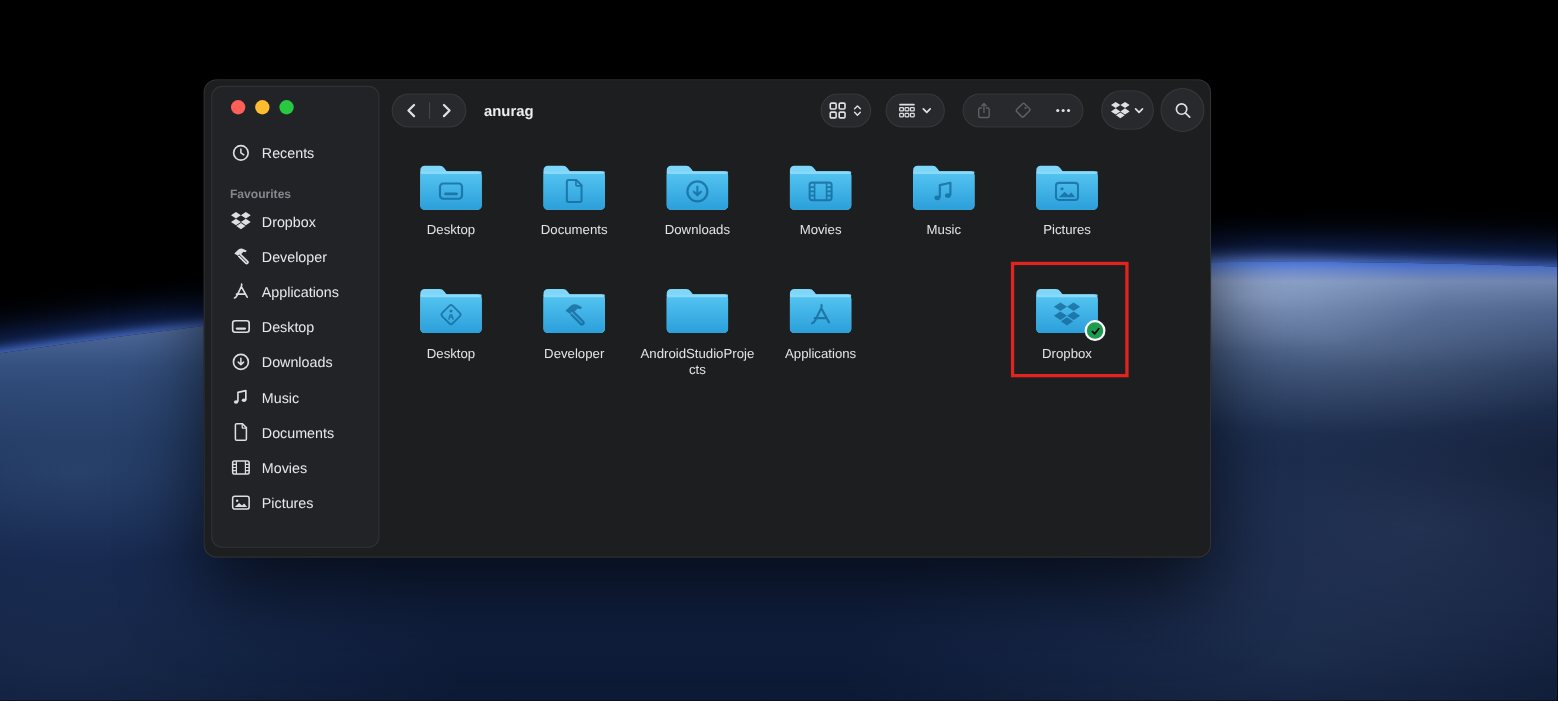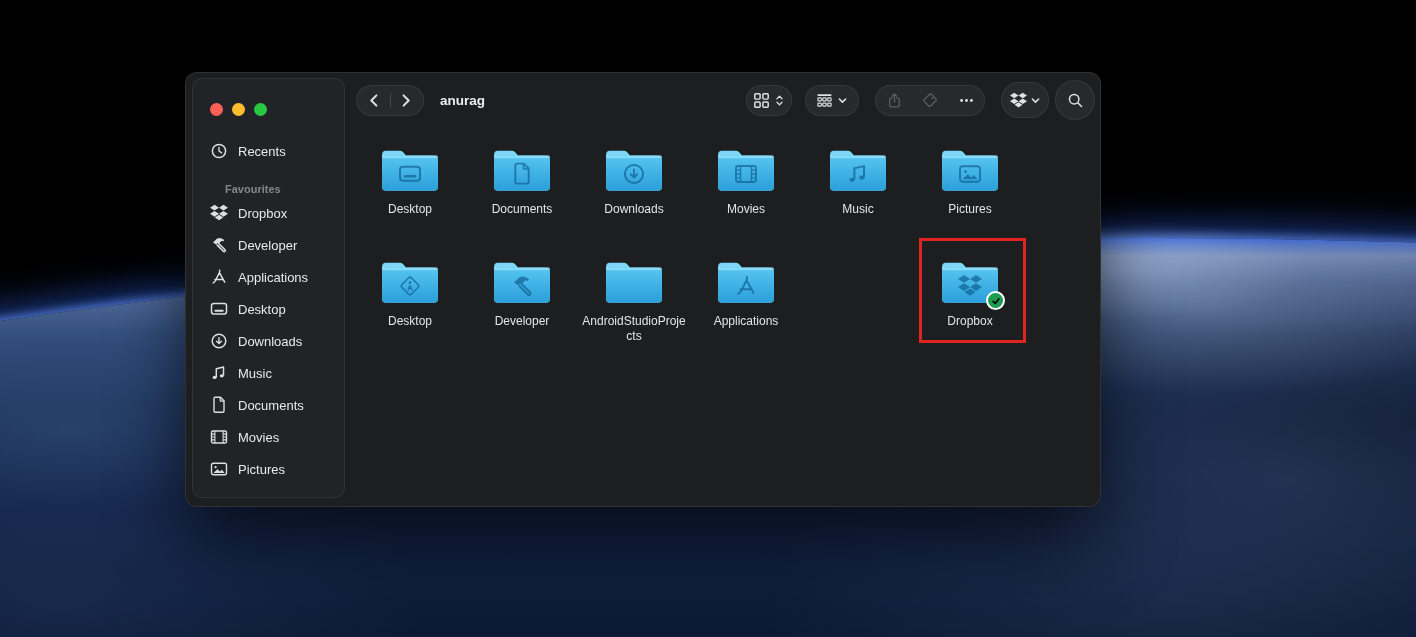--- a/index.html
+++ b/index.html
@@ -24,32 +24,32 @@
     radial-gradient(ellipse 800px 300px at 1416px 420px,rgba(0,0,12,.5),transparent 75%);}
 
   
   .window{position:absolute;left:185px;top:72px;width:916px;height:435px;
     background:var(--window-bg,#1d1e20);border-radius:12px;
     box-shadow:0 30px 70px rgba(0,0,0,.65),0 0 0 1px rgba(255,255,255,.09) inset;}
 
   
   .sidebar{position:absolute;left:7px;top:6px;width:153px;height:420px;box-sizing:border-box;
     background:var(--sidebar-bg,#212327);border:1px solid rgba(255,255,255,.07);
-    border-radius:10px;padding-top:20px;overflow:hidden;}
+    border-radius:10px;padding-top:8px;overflow:hidden;}
   .lights{display:flex;gap:9px;padding-left:17px;margin-top:4px;height:13px;}
   .light{width:13px;height:13px;border-radius:50%;}
   .light.close{background:var(--close-red,#ff5f57);}
   .light.min{background:var(--minimize-yellow,#febc2e);}
   .light.zoom{background:var(--zoom-green,#28c840);}
   .side-list{margin-top:19px;}
   .side-item{height:32px;display:flex;align-items:center;gap:10px;padding-left:16px;
     font-size:13px;color:#e8e9eb;cursor:default;}
   .side-item .icon{width:19px;height:19px;display:flex;align-items:center;justify-content:center;color:#dcdee1;}
   .side-item .icon svg{width:18px;height:18px;}
-  .section-label{height:16px;line-height:16px;margin:14px 0 0 32px;
+  .section-label{height:16px;line-height:16px;margin:14px 0 0 16px;
     font-size:11px;font-weight:700;color:#85878c;}
 
   
   .toolbar{position:absolute;left:160px;top:0;right:0;height:56px;
     display:flex;align-items:center;text-align:right;}
   .pill{display:flex;align-items:center;justify-content:center;height:31px;
     background:#28292c;border:1px solid rgba(255,255,255,.07);border-radius:17px;
     color:#dfe0e3;box-sizing:border-box;}
   .nav-pill{margin-left:11px;width:68px;}
   .nav-btn{width:30px;height:30px;display:flex;align-items:center;justify-content:center;cursor:pointer;}

